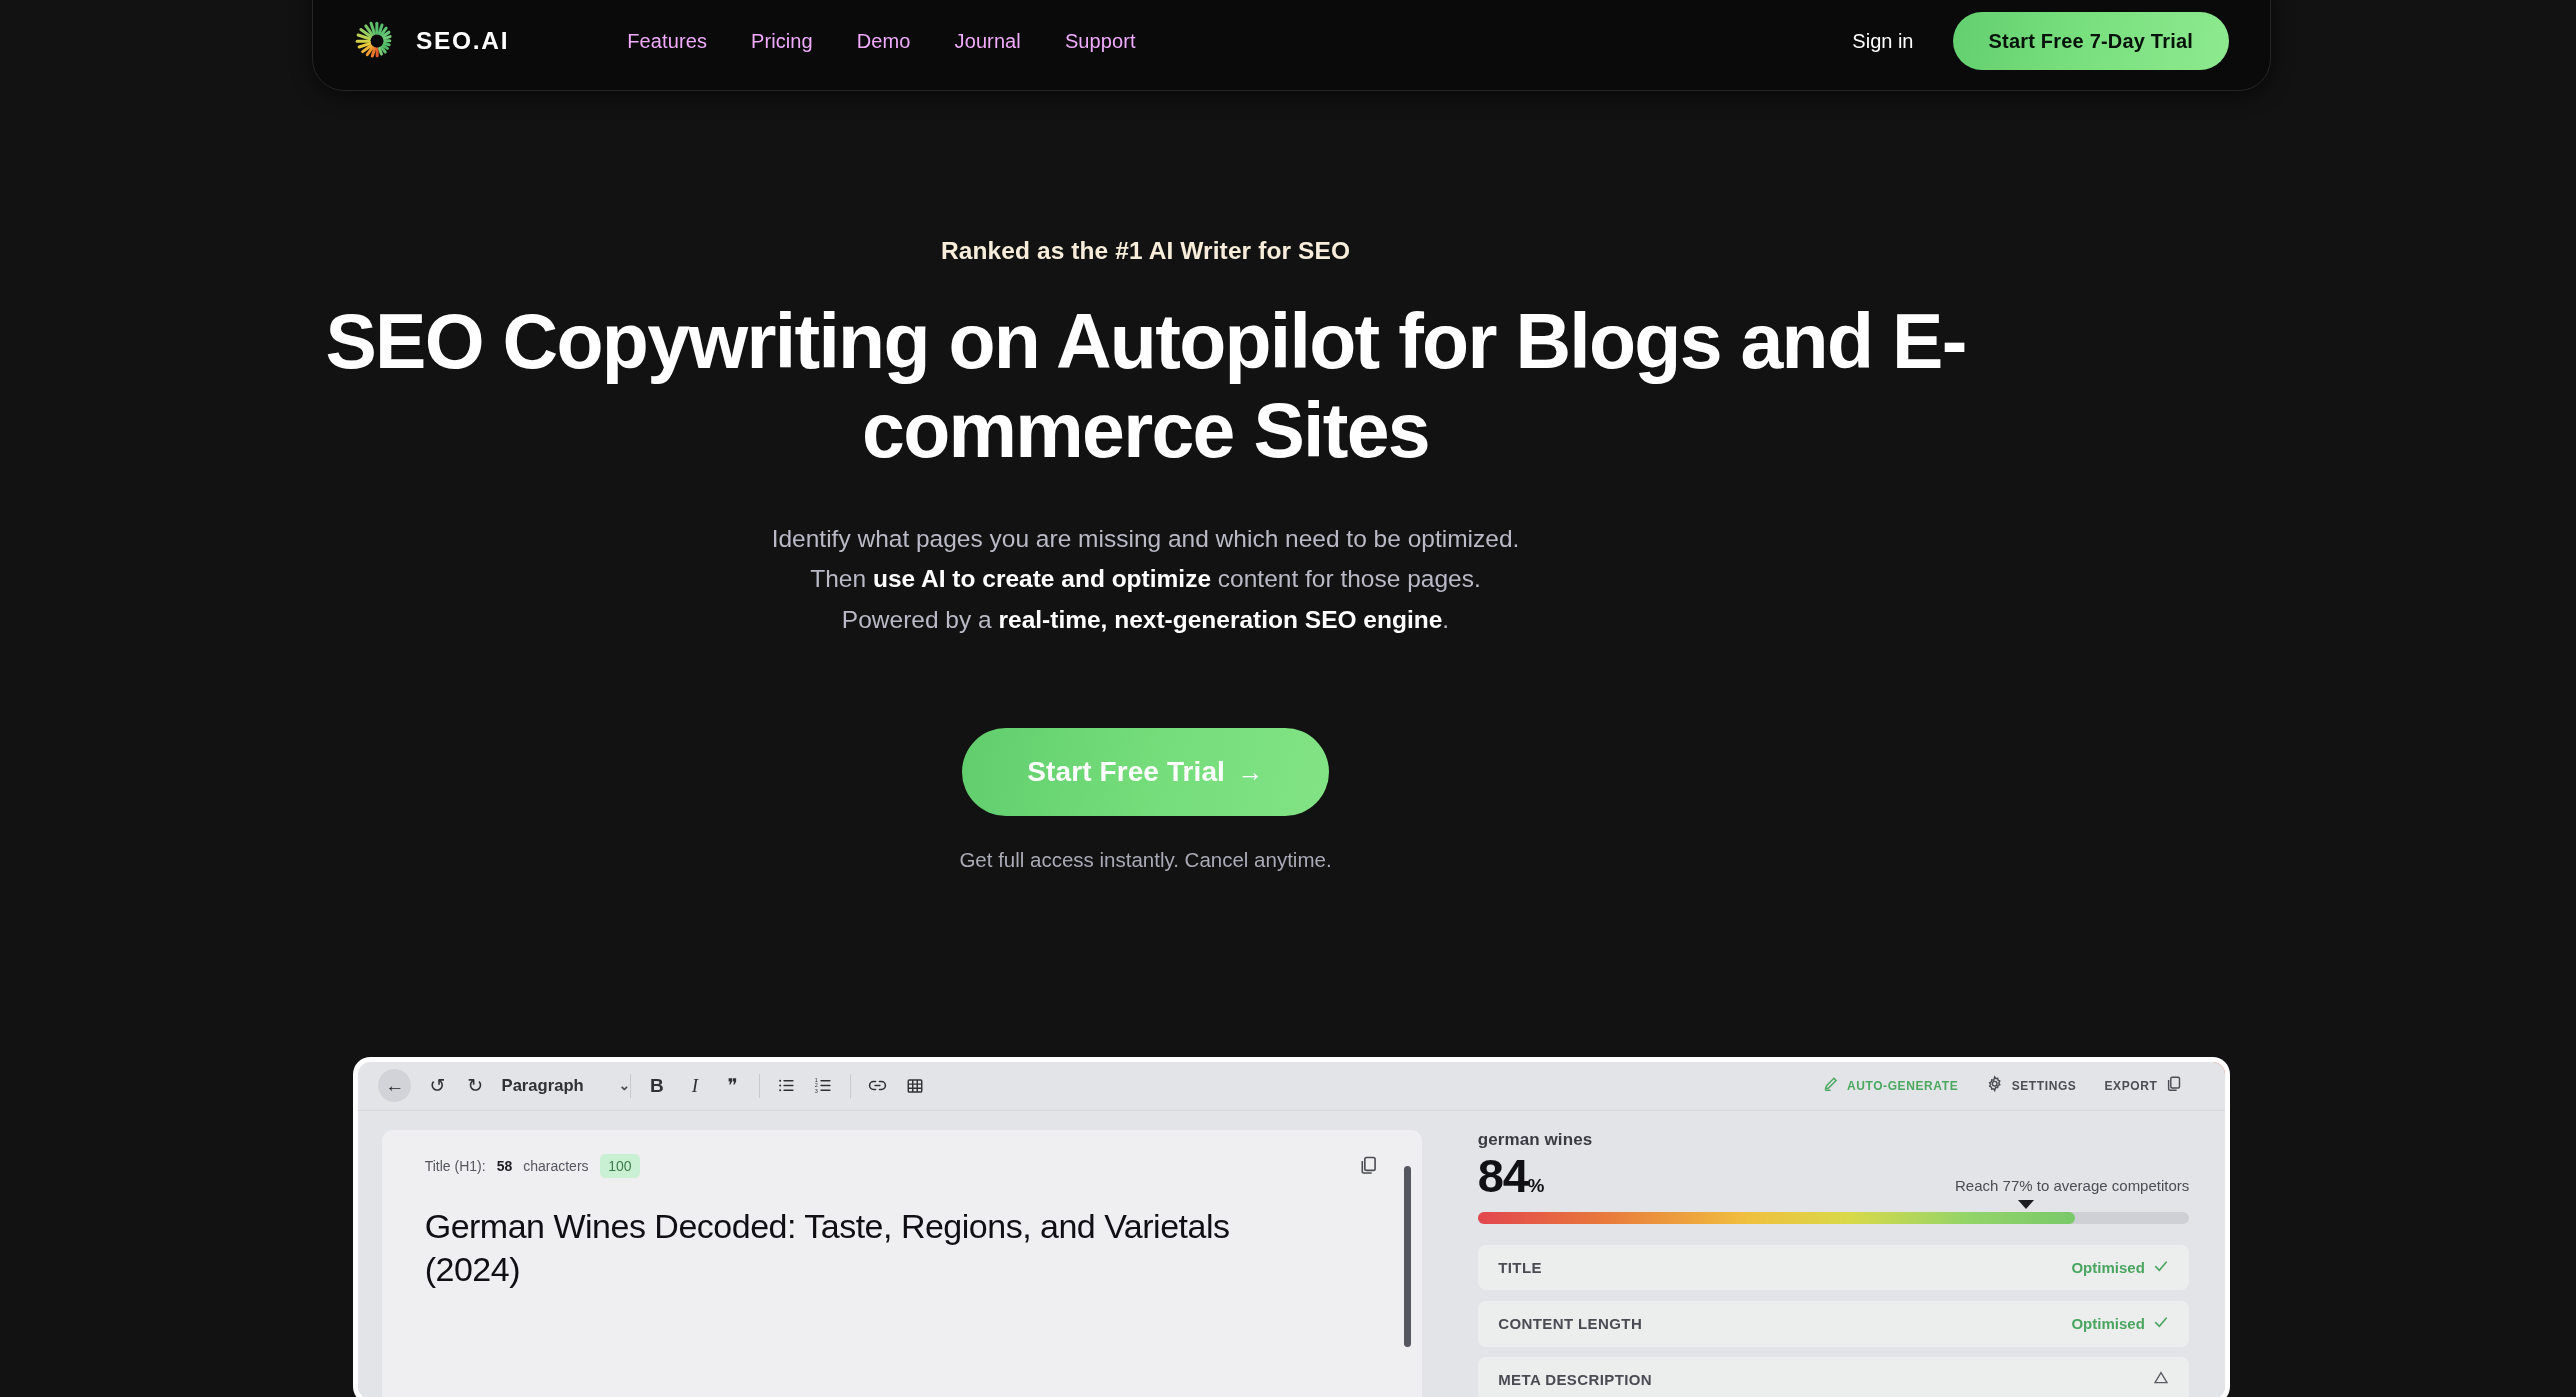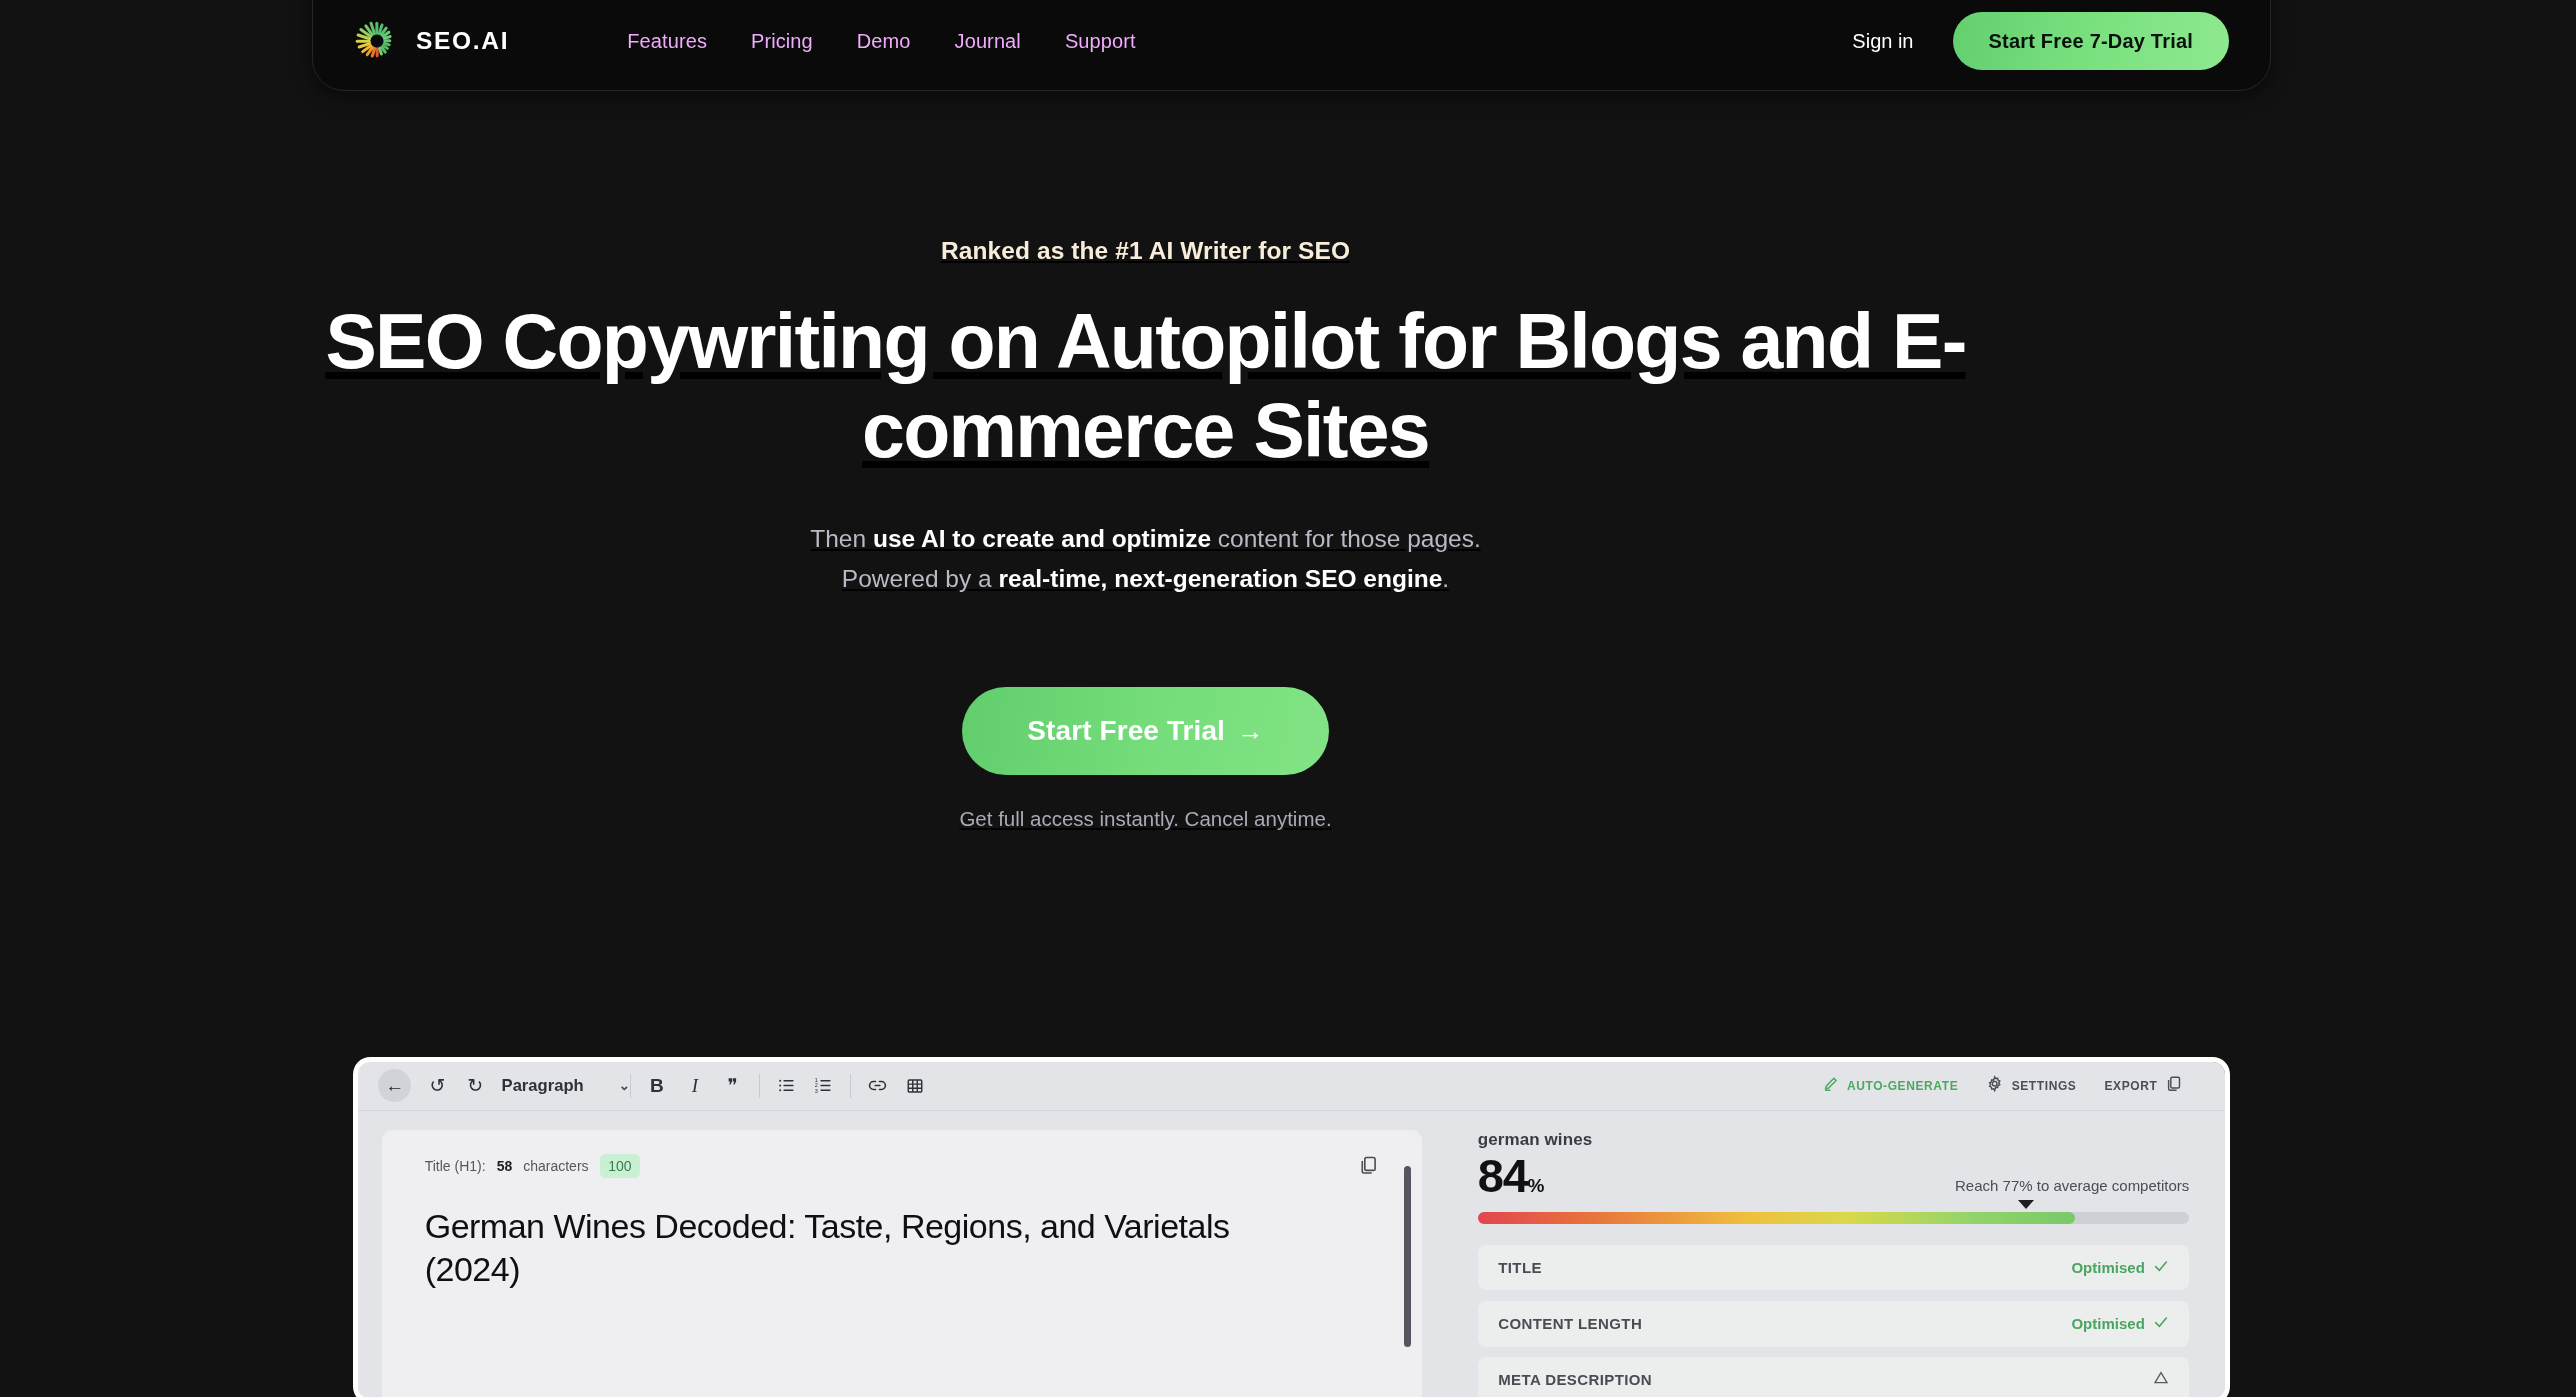--- a/index.html
+++ b/index.html
@@ -114,21 +114,20 @@
     font-family: "Liberation Sans", sans-serif;
   }
 
   
   .hero {
     position: absolute;
     left: 0;
     top: 237px;
     width: 2291px;
     text-align: center;
-    text-decoration: underline;
   }
   .eyebrow {
     color: #f7edda;
     font-size: 24.5px;
     font-weight: 700;
     letter-spacing: 0.1px;
   }
   .headline {
     margin-top: 32px;
     color: #ffffff;
@@ -449,20 +448,21 @@
     </div>
   </div>
 
   <div class="hero">
 
     <div class="eyebrow">Ranked as the #1 AI Writer for SEO</div>
 
     <h1 class="headline">SEO Copywriting on Autopilot for Blogs and E-commerce Sites</h1>
 
     <div class="subhead">
+      <div>Identify what pages you are missing and which need to be optimized.</div>
       <div><span>Then </span><b>use AI to create and optimize</b><span> content for those pages.</span></div>
       <div><span>Powered by a </span><b>real-time, next-generation SEO engine</b><span>.</span></div>
     </div>
 
     <div class="cta-zone">
       <button class="btn-trial-lg">
         <span>Start Free Trial</span>
         <span class="arrow">→</span>
       </button>
       <div class="cta-note">Get full access instantly. Cancel anytime.</div>

